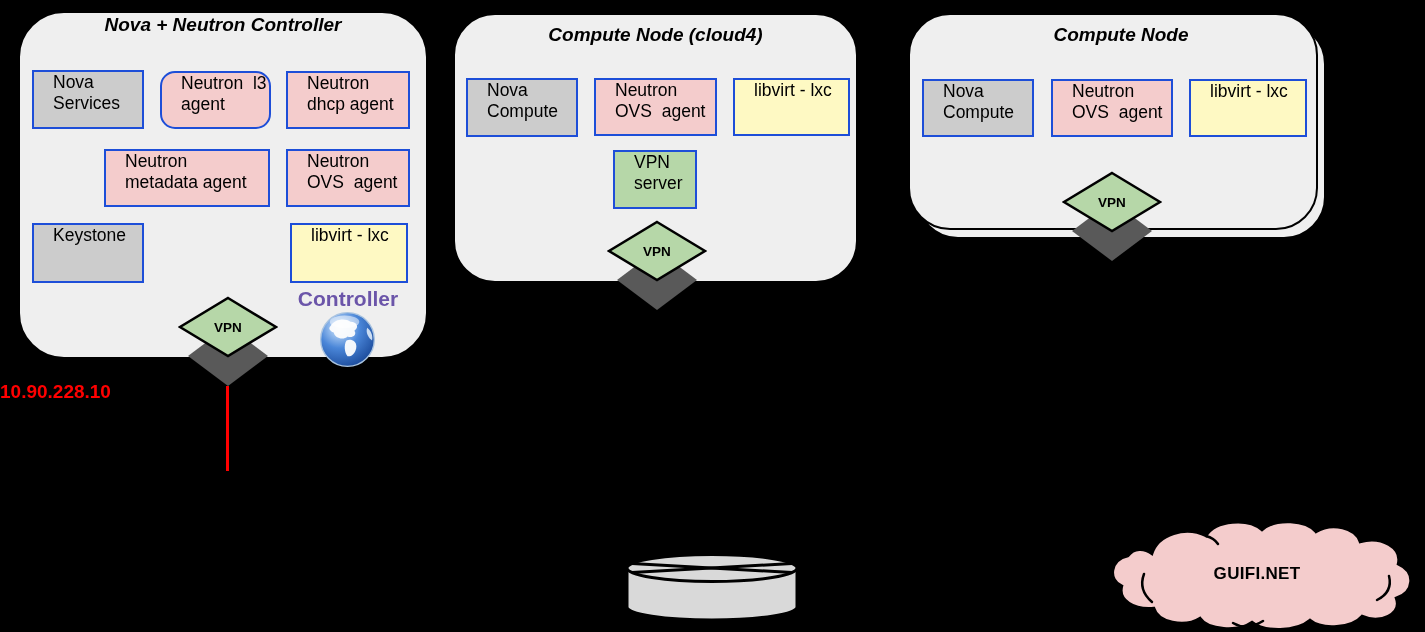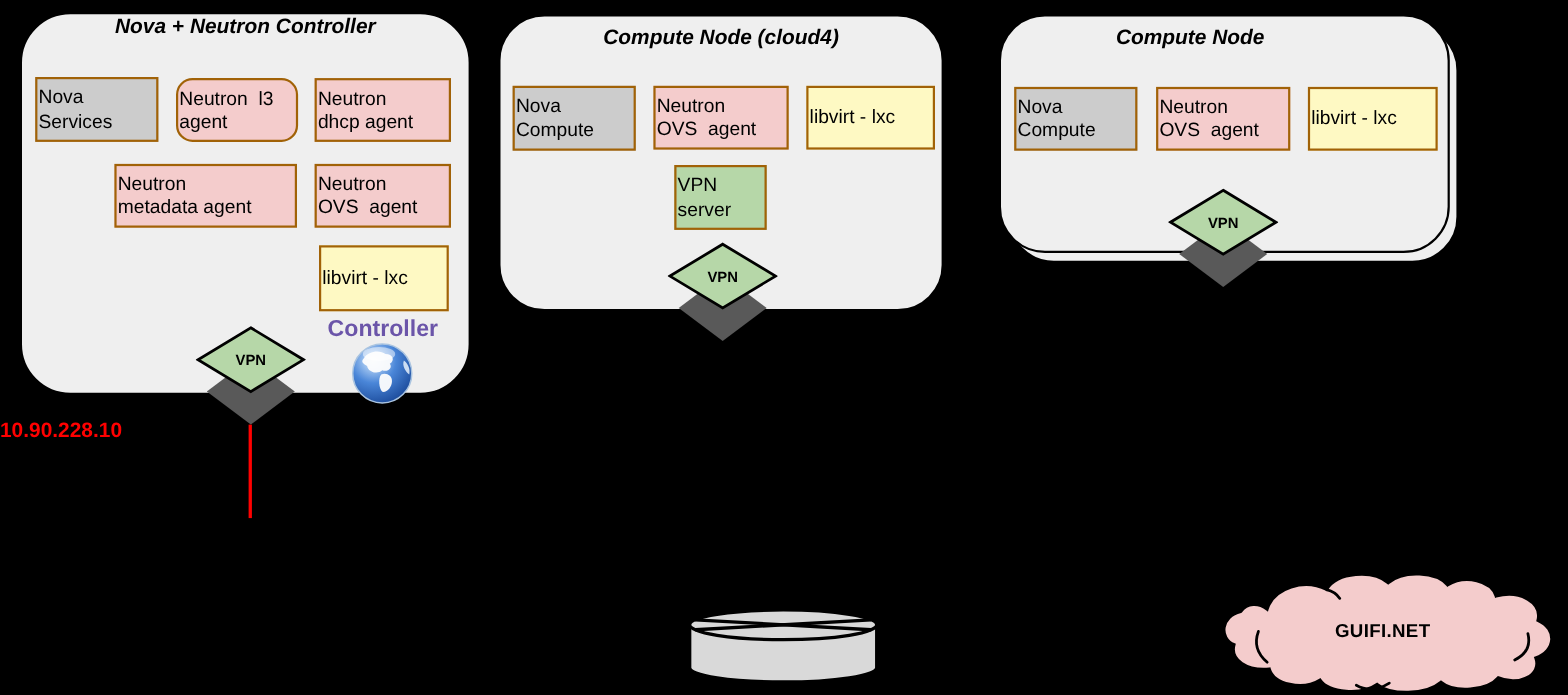--- a/index.html
+++ b/index.html
@@ -10,23 +10,23 @@
   .container{
     position:absolute;background:#efefef;border:2.5px solid #000;
     box-sizing:border-box;z-index:1;
   }
   .container.back{z-index:0;}
   .node-title{
     position:absolute;z-index:2;font-weight:bold;font-size:19px;
     text-align:center;white-space:pre-wrap;font-style:italic;
   }
   .box{
-    position:absolute;z-index:2;display:flex;align-items:center;
-    border:2px solid #a16207;box-sizing:border-box;
-    padding-left:1px;font-size:17.5px;line-height:1.22;
+    position:absolute;z-index:2;display:flex;
+    border:2px solid #1d4ed8;box-sizing:border-box;
+    padding-left:19px;font-size:17.5px;line-height:1.22;
   }
   .box-label{white-space:pre-wrap;}
   .fill-gray{background:#cccccc;}
   .fill-pink{background:#f4cccc;}
   .fill-blue{background:#fef9c3;}
   .fill-green{background:#b6d7a8;}
   .vpn-connector{position:absolute;z-index:4;width:100px;height:92px;}
   .vpn-connector svg{display:block;}
   .vpn-connector text{
     font-family:"Liberation Sans",sans-serif;font-size:13.5px;font-weight:bold;fill:#000;
@@ -77,20 +77,23 @@
     <span class="box-label">Neutron
 dhcp agent</span>
   </div>
   <div class="box fill-pink" style="left:104px;top:149px;width:166px;height:58px;">
     <span class="box-label">Neutron
 metadata agent</span>
   </div>
   <div class="box fill-pink" style="left:286px;top:149px;width:124px;height:58px;">
     <span class="box-label">Neutron
 OVS  agent</span>
+  </div>
+  <div class="box fill-gray" style="left:32px;top:223px;width:112px;height:60px;">
+    <span class="box-label">Keystone</span>
   </div>
   <div class="box fill-blue" style="left:290px;top:223px;width:118px;height:60px;">
     <span class="box-label">libvirt - lxc</span>
   </div>
 
   <div class="dashboard-label">Controller</div>
 
   <div class="globe">
     <svg width="57" height="57" viewBox="0 0 58 58">
       <defs>
@@ -142,21 +145,21 @@
   <div class="vpn-connector" style="left:607px;top:220px;">
     <svg width="100" height="92" viewBox="0 0 100 92">
       <polygon points="50,30 90,60 50,90 10,60" fill="#595959"></polygon>
       <polygon points="50,2 98,31 50,60 2,31" fill="#b6d7a8" stroke="#000" stroke-width="2.5"></polygon>
       <text x="50" y="36" text-anchor="middle">VPN</text>
     </svg>
   </div>
 
   <div class="container back" style="left:916px;top:22px;width:410px;height:217px;border-radius:42px;"></div>
   <div class="container" style="left:908px;top:13px;width:410px;height:217px;border-radius:42px;"></div>
-  <div class="node-title" style="left:877px;top:24px;width:410px;text-align:center;">Compute Node</div>
+  <div class="node-title" style="left:916px;top:24px;width:410px;text-align:center;">Compute Node</div>
 
   <div class="box fill-gray" style="left:922px;top:79px;width:112px;height:58px;">
     <span class="box-label">Nova
 Compute</span>
   </div>
   <div class="box fill-pink" style="left:1051px;top:79px;width:122px;height:58px;">
     <span class="box-label">Neutron
 OVS  agent</span>
   </div>
   <div class="box fill-blue" style="left:1189px;top:79px;width:118px;height:58px;">

